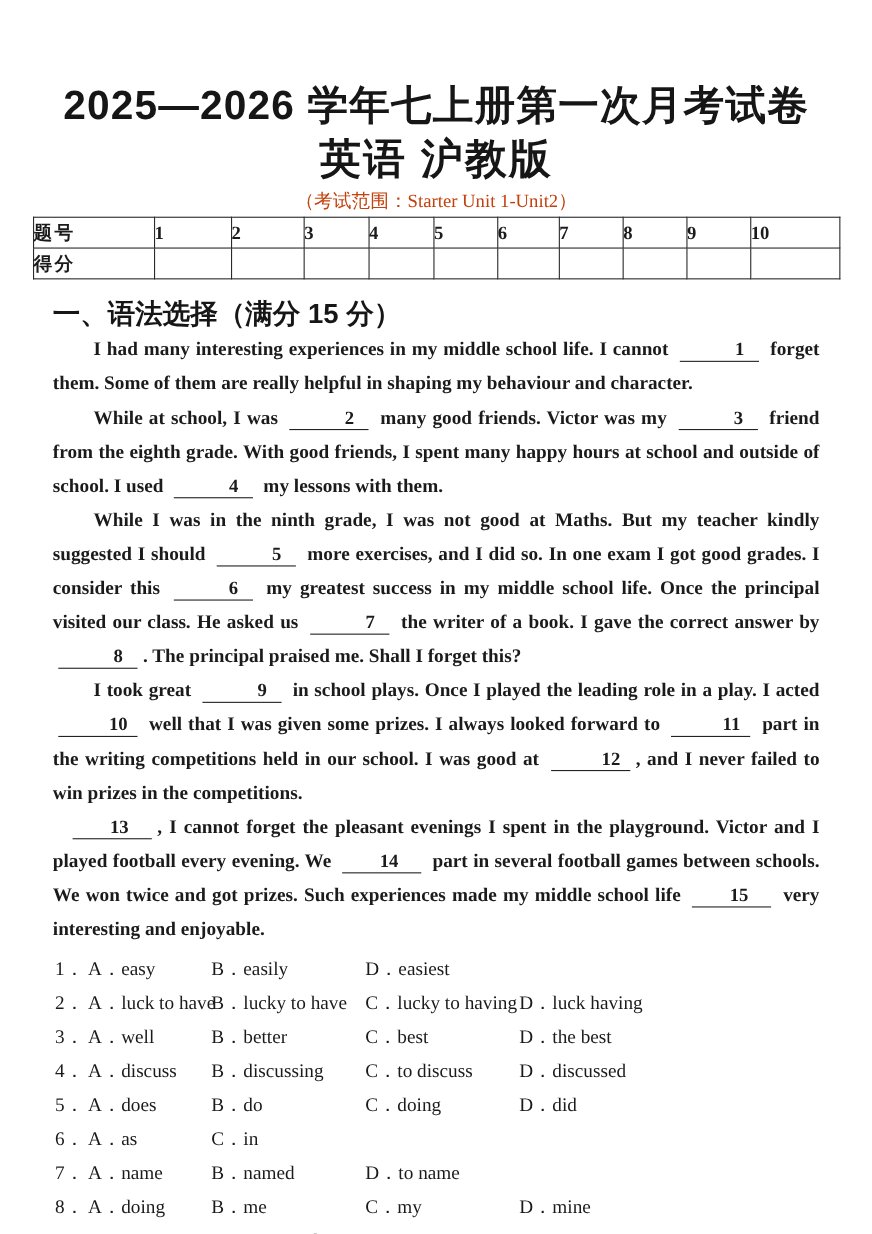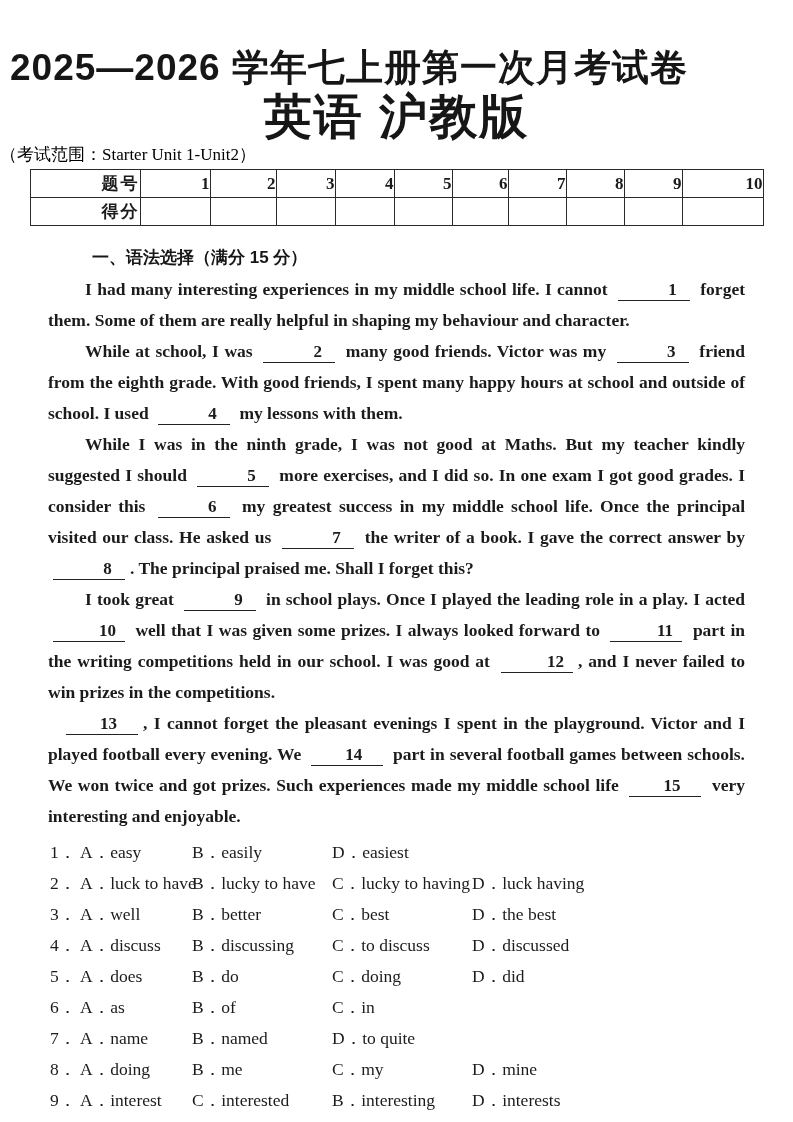--- a/index.html
+++ b/index.html
@@ -15,80 +15,79 @@
     font-family: "Liberation Serif", serif;
   }
   .page {
     width: 793px;
     height: 1122px;
     background: #ffffff;
     position: relative;
   }
   
   .title-line1 {
-    margin: 44px 10px 0 10px;
-    text-align: left;
+    margin: 72px 10px 0 10px;
+    text-align: center;
     font-family: "Liberation Sans", sans-serif;
     font-weight: bold;
     font-size: 37px;
     line-height: 48px;
     letter-spacing: 1px;
     color: #161616;
   }
   .title-line2 {
     margin: 2px 10px 0 10px;
     text-align: center;
     font-family: "Liberation Sans", sans-serif;
     font-weight: bold;
-    font-size: 48px;
+    font-size: 38px;
     line-height: 46px;
     letter-spacing: 2px;
     color: #161616;
   }
   .scope-line {
     margin-top: 5px;
-    text-align: left;
+    text-align: center;
     font-size: 17px;
     line-height: 20px;
-    color: #000000;
+    color: #c2410c;
   }
   
   table.score-table {
     width: 733px;
     margin: 4px auto 0 auto;
     border-collapse: collapse;
     table-layout: fixed;
   }
   table.score-table td {
     border: 1px solid #2a2a2a;
     height: 27px;
-    text-align: right;
+    text-align: left;
     vertical-align: middle;
     font-size: 17px;
     font-weight: bold;
     padding: 0;
   }
   td.row-label {
     font-family: "Liberation Sans", sans-serif;
     font-weight: bold;
     font-size: 16px;
     letter-spacing: 2px;
   }
   
   .content {
     margin: 0 48px;
   }
   .section-title {
     margin-top: 19px;
     font-family: "Liberation Sans", sans-serif;
     font-weight: bold;
-    font-size: 17px;
+    font-size: 25px;
     line-height: 26px;
     color: #161616;
-    margin-left: 44px;
   }
   
   .passage {
     margin-top: 3px;
     font-weight: bold;
   }
   .passage p {
     margin: 0;
     font-size: 17.5px;
     line-height: 31px;
@@ -229,29 +228,28 @@
           <span class="option-cell">5．</span>
           <span class="option-cell">A．does</span>
           <span class="option-cell">B．do</span>
           <span class="option-cell">C．doing</span>
           <span class="option-cell">D．did</span>
         </div>
 
         <div class="option-row">
           <span class="option-cell">6．</span>
           <span class="option-cell">A．as</span>
-          <span class="option-cell">B．of</span>
           <span class="option-cell">C．in</span>
         </div>
 
         <div class="option-row">
           <span class="option-cell">7．</span>
           <span class="option-cell">A．name</span>
           <span class="option-cell">B．named</span>
-          <span class="option-cell">D．to quite</span>
+          <span class="option-cell">D．to name</span>
         </div>
 
         <div class="option-row">
           <span class="option-cell">8．</span>
           <span class="option-cell">A．doing</span>
           <span class="option-cell">B．me</span>
           <span class="option-cell">C．my</span>
           <span class="option-cell">D．mine</span>
         </div>
 

